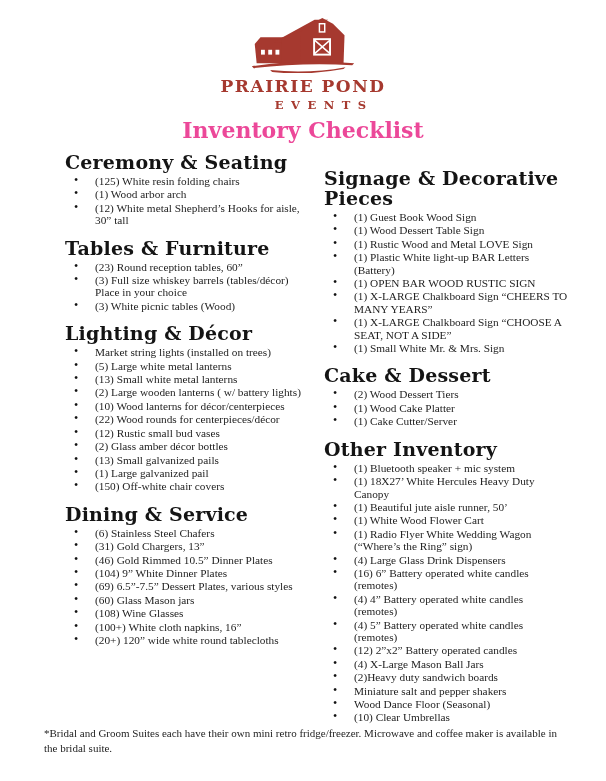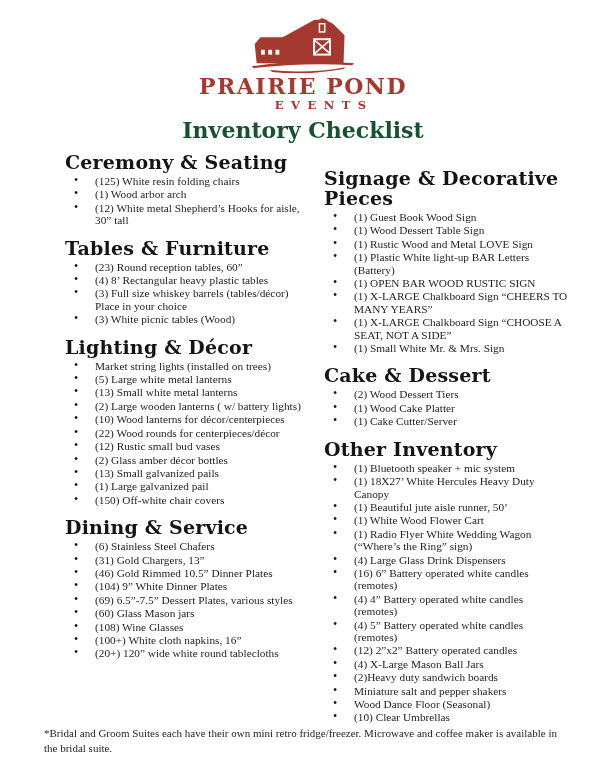--- a/index.html
+++ b/index.html
@@ -3,30 +3,30 @@
 <meta charset="utf-8">
 <style>
   html,body{margin:0;padding:0;background:#ffffff;}
   .page{
     position:relative;width:606px;height:781px;background:#ffffff;overflow:hidden;
     font-family:"Liberation Serif",serif;color:#1d1d1d;
   }
   .header{text-align:center;padding-top:15px;}
   .barn{display:block;margin:0 auto;}
   .brand{
-    font-family:"DejaVu Serif",serif;font-weight:bold;font-size:22px;line-height:22px;
+    font-family:"DejaVu Serif",serif;font-weight:bold;font-size:17px;line-height:22px;
     color:#a6392f;letter-spacing:1.5px;margin-top:2px;
   }
   .brand-sub{
     font-family:"DejaVu Serif",serif;font-weight:bold;font-size:11.5px;line-height:12px;
     color:#a6392f;letter-spacing:7.5px;text-indent:7.5px;margin-top:2px;padding-left:35px;
   }
   .title{
     font-family:"DejaVu Serif",serif;font-weight:bold;font-size:22px;line-height:24px;
-    color:#14532d;margin:7px 12px 0;
+    color:#ec4899;margin:7px 12px 0;
   }
   .columns{
     display:flex;align-items:flex-start;gap:14px;
     padding-left:65px;padding-right:36px;margin-top:10px;
   }
   .col{width:245px;flex:0 0 auto;}
   .col-right{padding-top:16px;}
   .section{margin-top:11px;}
   .col .section:first-child{margin-top:0;}
   .sec-heading{
@@ -84,21 +84,20 @@
           <ul class="items">
             <li>(125) White resin folding chairs</li>
             <li>(1) Wood arbor arch</li>
             <li>(12) White metal Shepherd’s Hooks for aisle, 30” tall</li>
           </ul>
         </section>
         <section class="section">
           <h2 class="sec-heading">Tables &amp; Furniture</h2>
           <ul class="items">
             <li>(23) Round reception tables, 60”</li>
-            <li>(4) 8’ Rectangular heavy plastic tables</li>
             <li>(3) Full size whiskey barrels (tables/décor)  Place in your choice</li>
             <li>(3) White picnic tables (Wood)</li>
           </ul>
         </section>
         <section class="section">
           <h2 class="sec-heading">Lighting &amp; Décor</h2>
           <ul class="items">
             <li>Market string lights (installed on trees)</li>
             <li>(5) Large white metal lanterns</li>
             <li>(13) Small white metal lanterns</li>

